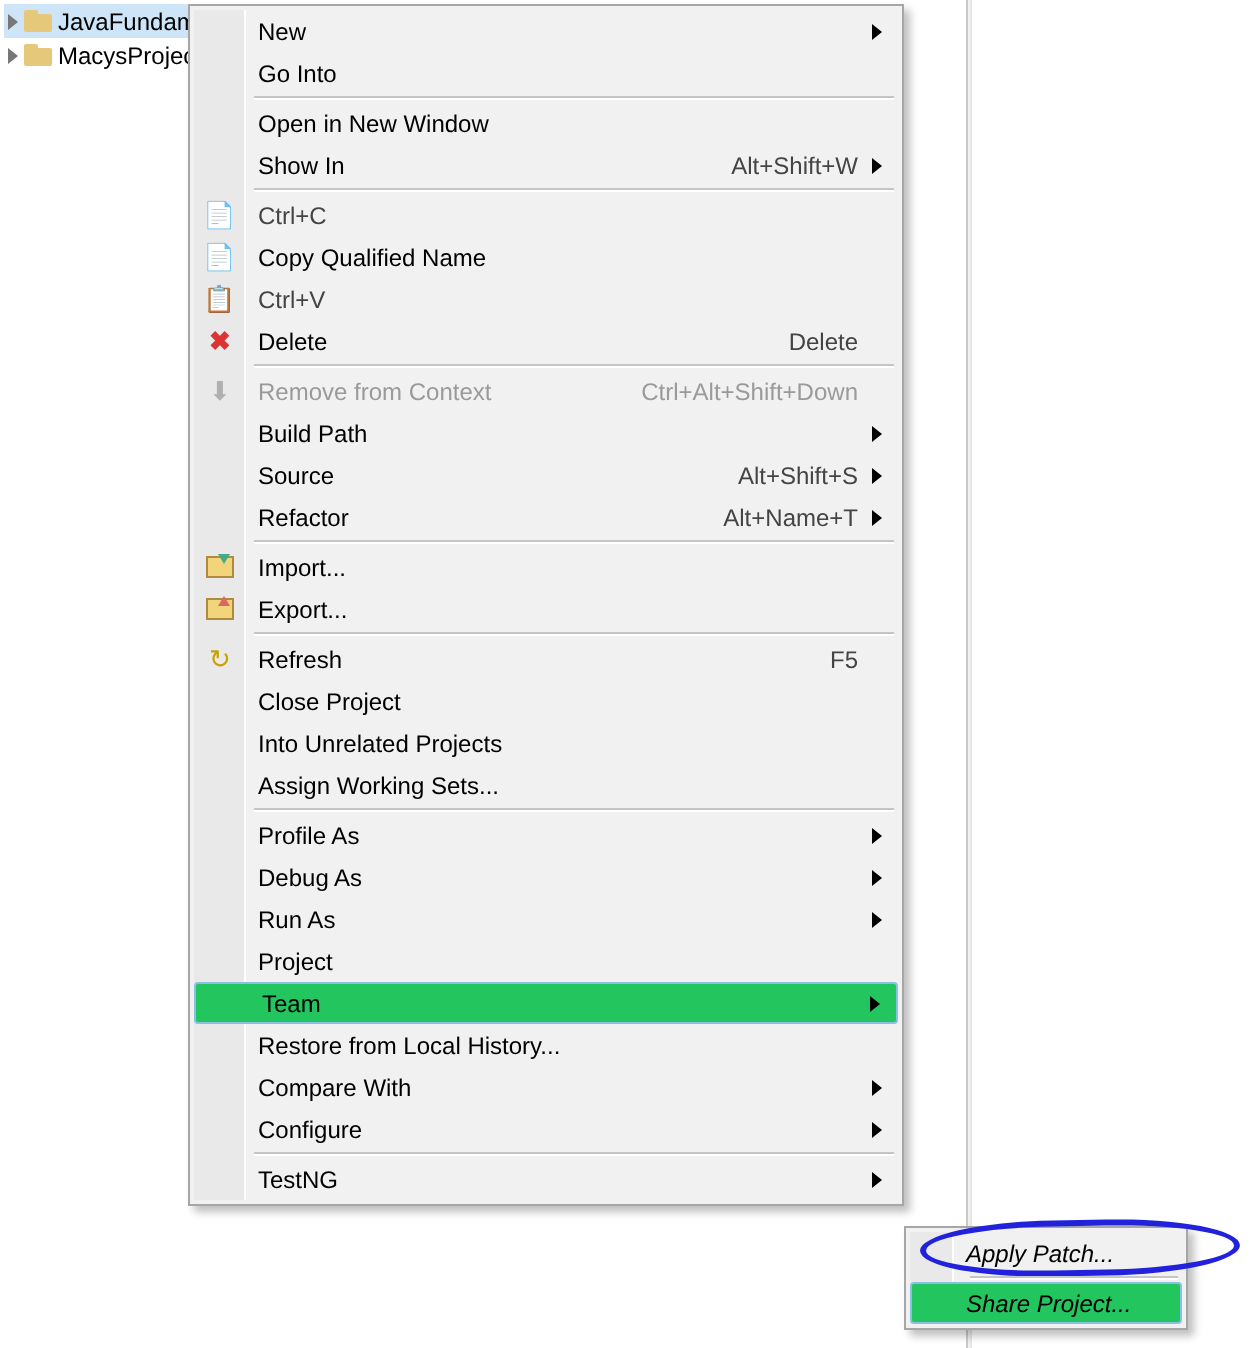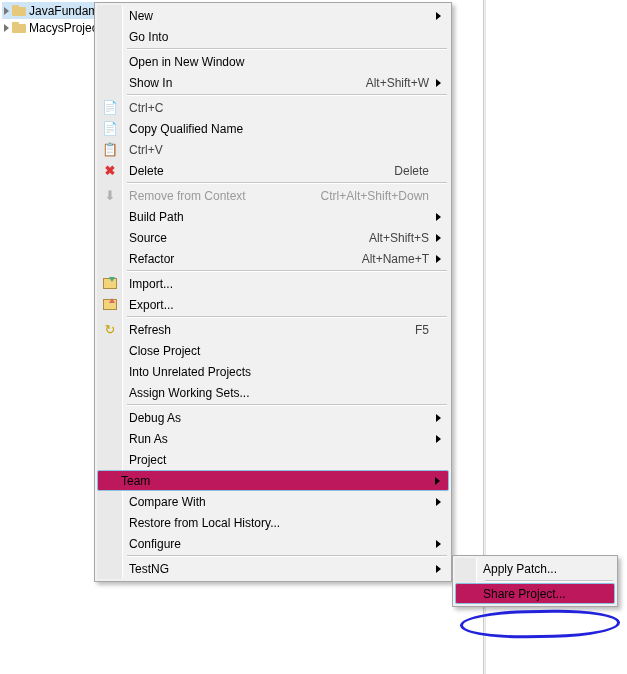--- a/index.html
+++ b/index.html
@@ -86,25 +86,25 @@
   }
   .mi {
     display: flex;
     align-items: center;
     height: 21px;
     padding: 0 20px 0 32px;
     position: relative;
     cursor: default;
   }
   .mi.hover {
-    background: #be185d;
+    background: #22c55e;
     border: 1px solid #8ac1e3;
     border-radius: 2px;
     height: 21px;
-    padding: 0 19px 0 23px;
+    padding: 0 19px 0 33px;
   }
   .mi.disabled { color: #9a9a9a; }
   .mi .txt { flex: 1; white-space: nowrap; }
   .mi .sc  { color: #444; }
   .mi.disabled .sc { color: #9a9a9a; }
   .mi .sub-arrow {
     position: absolute;
     right: 8px; top: 50%;
     margin-top: -4px;
     width: 0; height: 0;
@@ -142,26 +142,27 @@
     width: 0; height: 0;
     border-left: 3px solid transparent;
     border-right: 3px solid transparent;
   }
   .ico.import::after { border-top: 5px solid #4a8; top: 1px; left: 7px; }
   .ico.export::after { border-bottom: 5px solid #d66; top: 1px; left: 7px; }
   .ico.refresh { color:#c9a200; }
 
   .submenu {
     position: absolute;
-    top: 555px; left: 452px;
-    width: 166px;
+    top: 613px; left: 452px;
+    width: 142px;
     background: #f1f1f1;
     border: 1px solid #a6a6a6;
     box-shadow: 3px 3px 4px rgba(0,0,0,.25);
     padding: 2px;
+    font-style: italic;
   }
   .submenu .gutter2 {
     position: absolute;
     top: 2px; left: 2px; bottom: 2px;
     width: 22px;
     background: #e9e9e9;
     border-right: 1px solid #fff;
   }
   .submenu .mi { padding-left: 28px; }
   .submenu .mi2 { height: 21px; }
@@ -281,40 +282,44 @@
         <span class="txt">Close Project</span>
       </div>
       <div class="mi">
         <span class="txt">Into Unrelated Projects</span>
       </div>
       <div class="mi">
         <span class="txt">Assign Working Sets...</span>
       </div>
       <div class="sep"></div>
       <div class="mi">
+        <span class="txt">Profile As</span>
+        <span class="sub-arrow"></span>
+      </div>
+      <div class="mi">
         <span class="txt">Debug As</span>
         <span class="sub-arrow"></span>
       </div>
       <div class="mi">
         <span class="txt">Run As</span>
         <span class="sub-arrow"></span>
       </div>
       <div class="mi">
         <span class="txt">Project</span>
       </div>
       <div class="mi hover">
         <span class="txt">Team</span>
         <span class="sub-arrow"></span>
       </div>
       <div class="mi">
+        <span class="txt">Restore from Local History...</span>
+      </div>
+      <div class="mi">
         <span class="txt">Compare With</span>
         <span class="sub-arrow"></span>
-      </div>
-      <div class="mi">
-        <span class="txt">Restore from Local History...</span>
       </div>
       <div class="mi">
         <span class="txt">Configure</span>
         <span class="sub-arrow"></span>
       </div>
       <div class="sep"></div>
       <div class="mi">
         <span class="txt">TestNG</span>
         <span class="sub-arrow"></span>
       </div>

